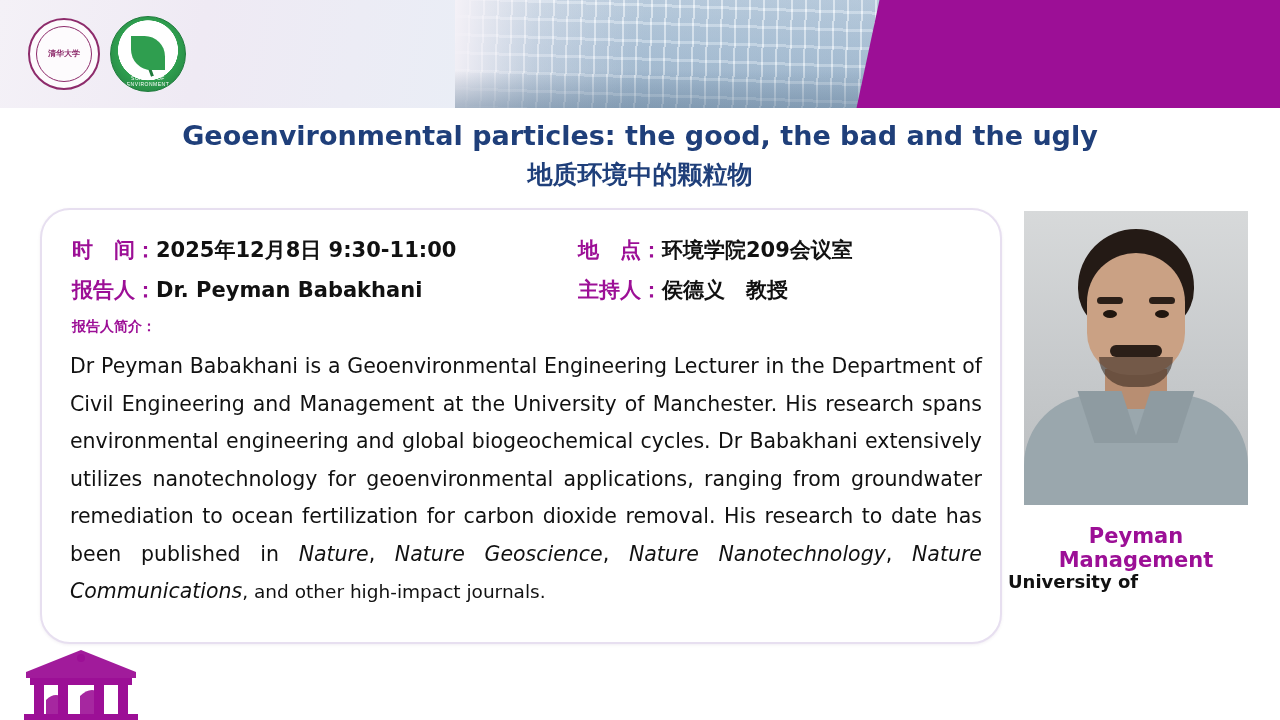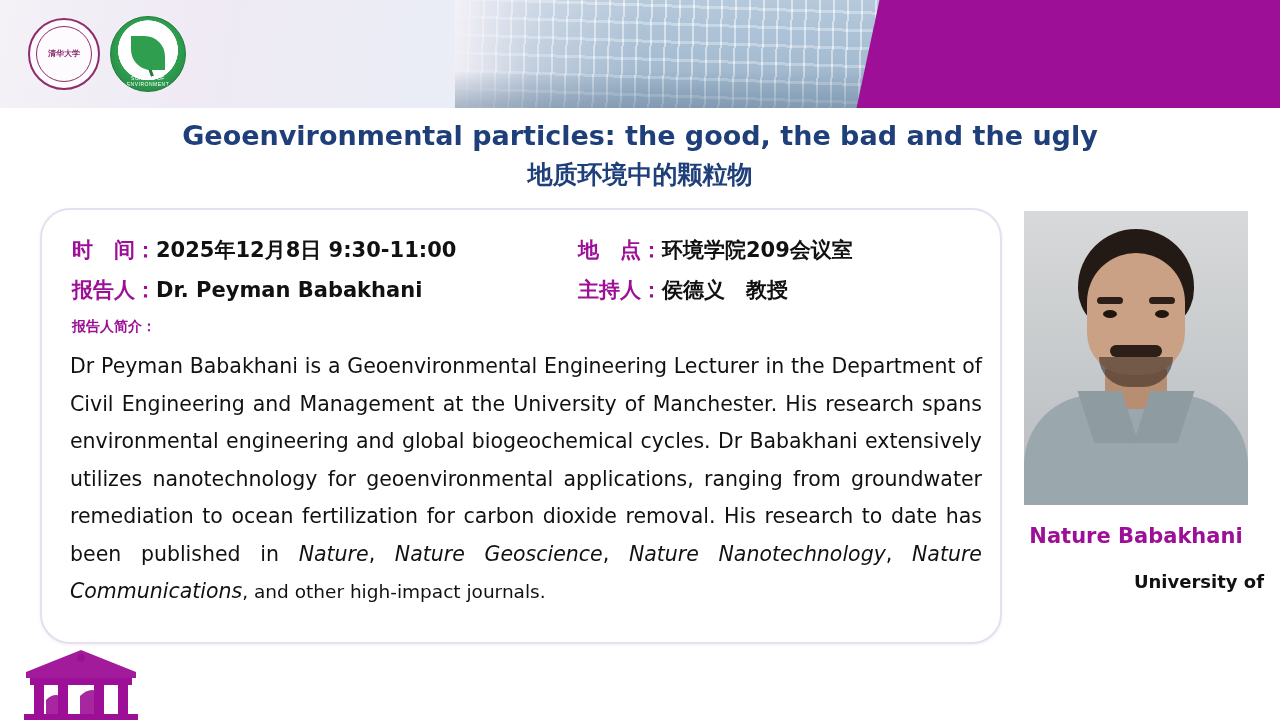--- a/index.html
+++ b/index.html
@@ -333,21 +333,21 @@
     text-align: center;
     font-size: 21px;
     font-weight: bold;
     color: #9c0f96;
     font-family: "DejaVu Sans", sans-serif;
   }
   .speaker-affil {
     position: absolute;
     left: 1008px; top: 570px;
     width: 256px;
-    text-align: right;
+    text-align: left;
     font-size: 18px;
     font-weight: bold;
     color: #111111;
     line-height: 1.35;
     font-family: "DejaVu Sans", sans-serif;
   }
 
   
   .footer-gate {
     position: absolute;
@@ -416,21 +416,21 @@
   <div class="photo-brow l"></div>
   <div class="photo-brow r"></div>
   <div class="photo-eye l"></div>
   <div class="photo-eye r"></div>
   <div class="photo-mous"></div>
   <div class="photo-beard"></div>
   <div class="photo-collar-l"></div>
   <div class="photo-collar-r"></div>
 </div>
 
-<div class="speaker-name">Nature Babakhani</div>
+<div class="speaker-name">Peyman Management</div>
 <div class="speaker-affil">
   <div>University of</div>
 </div>
 
 <div class="footer-gate">
   <svg class="gate-svg" width="150" height="78" viewBox="0 0 150 78" xmlns="http://www.w3.org/2000/svg">
     <g fill="#9c0f96">
       <path d="M20 30 L75 8 L130 30 L130 36 L20 36 Z" opacity="0.95"></path>
       <rect x="24" y="36" width="102" height="7"></rect>
       <rect x="28" y="43" width="10" height="35"></rect>

